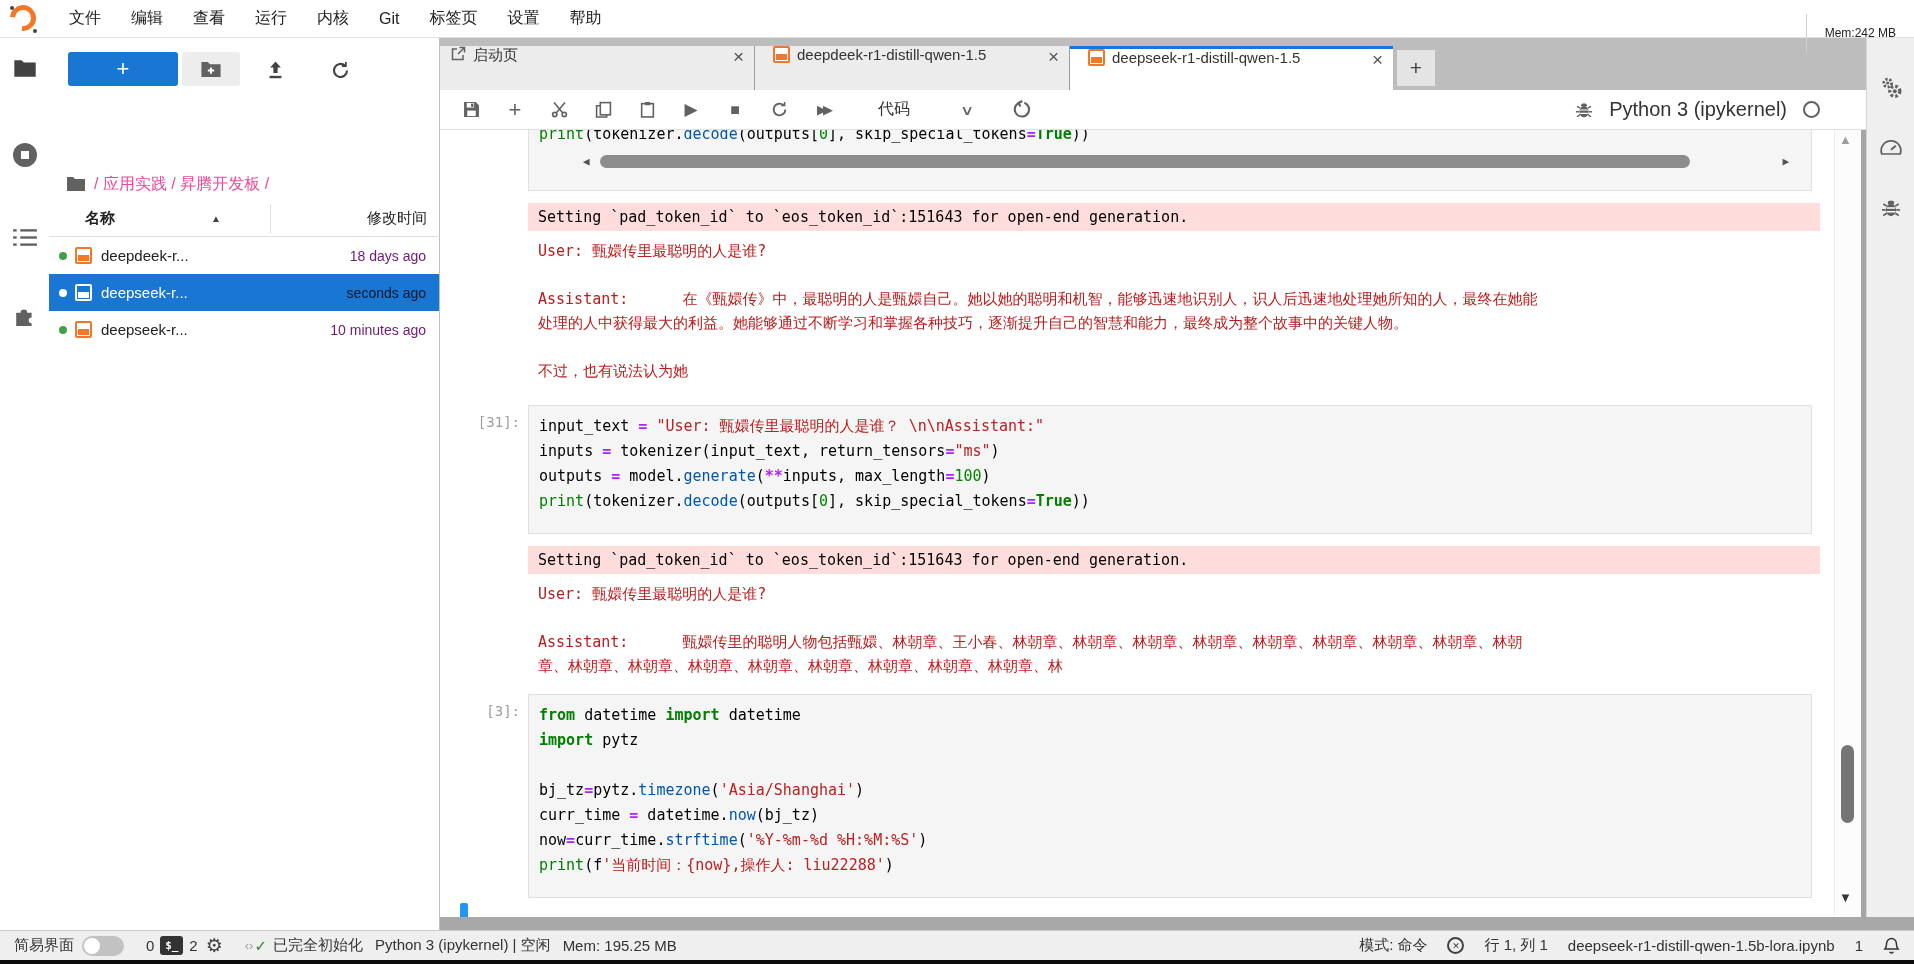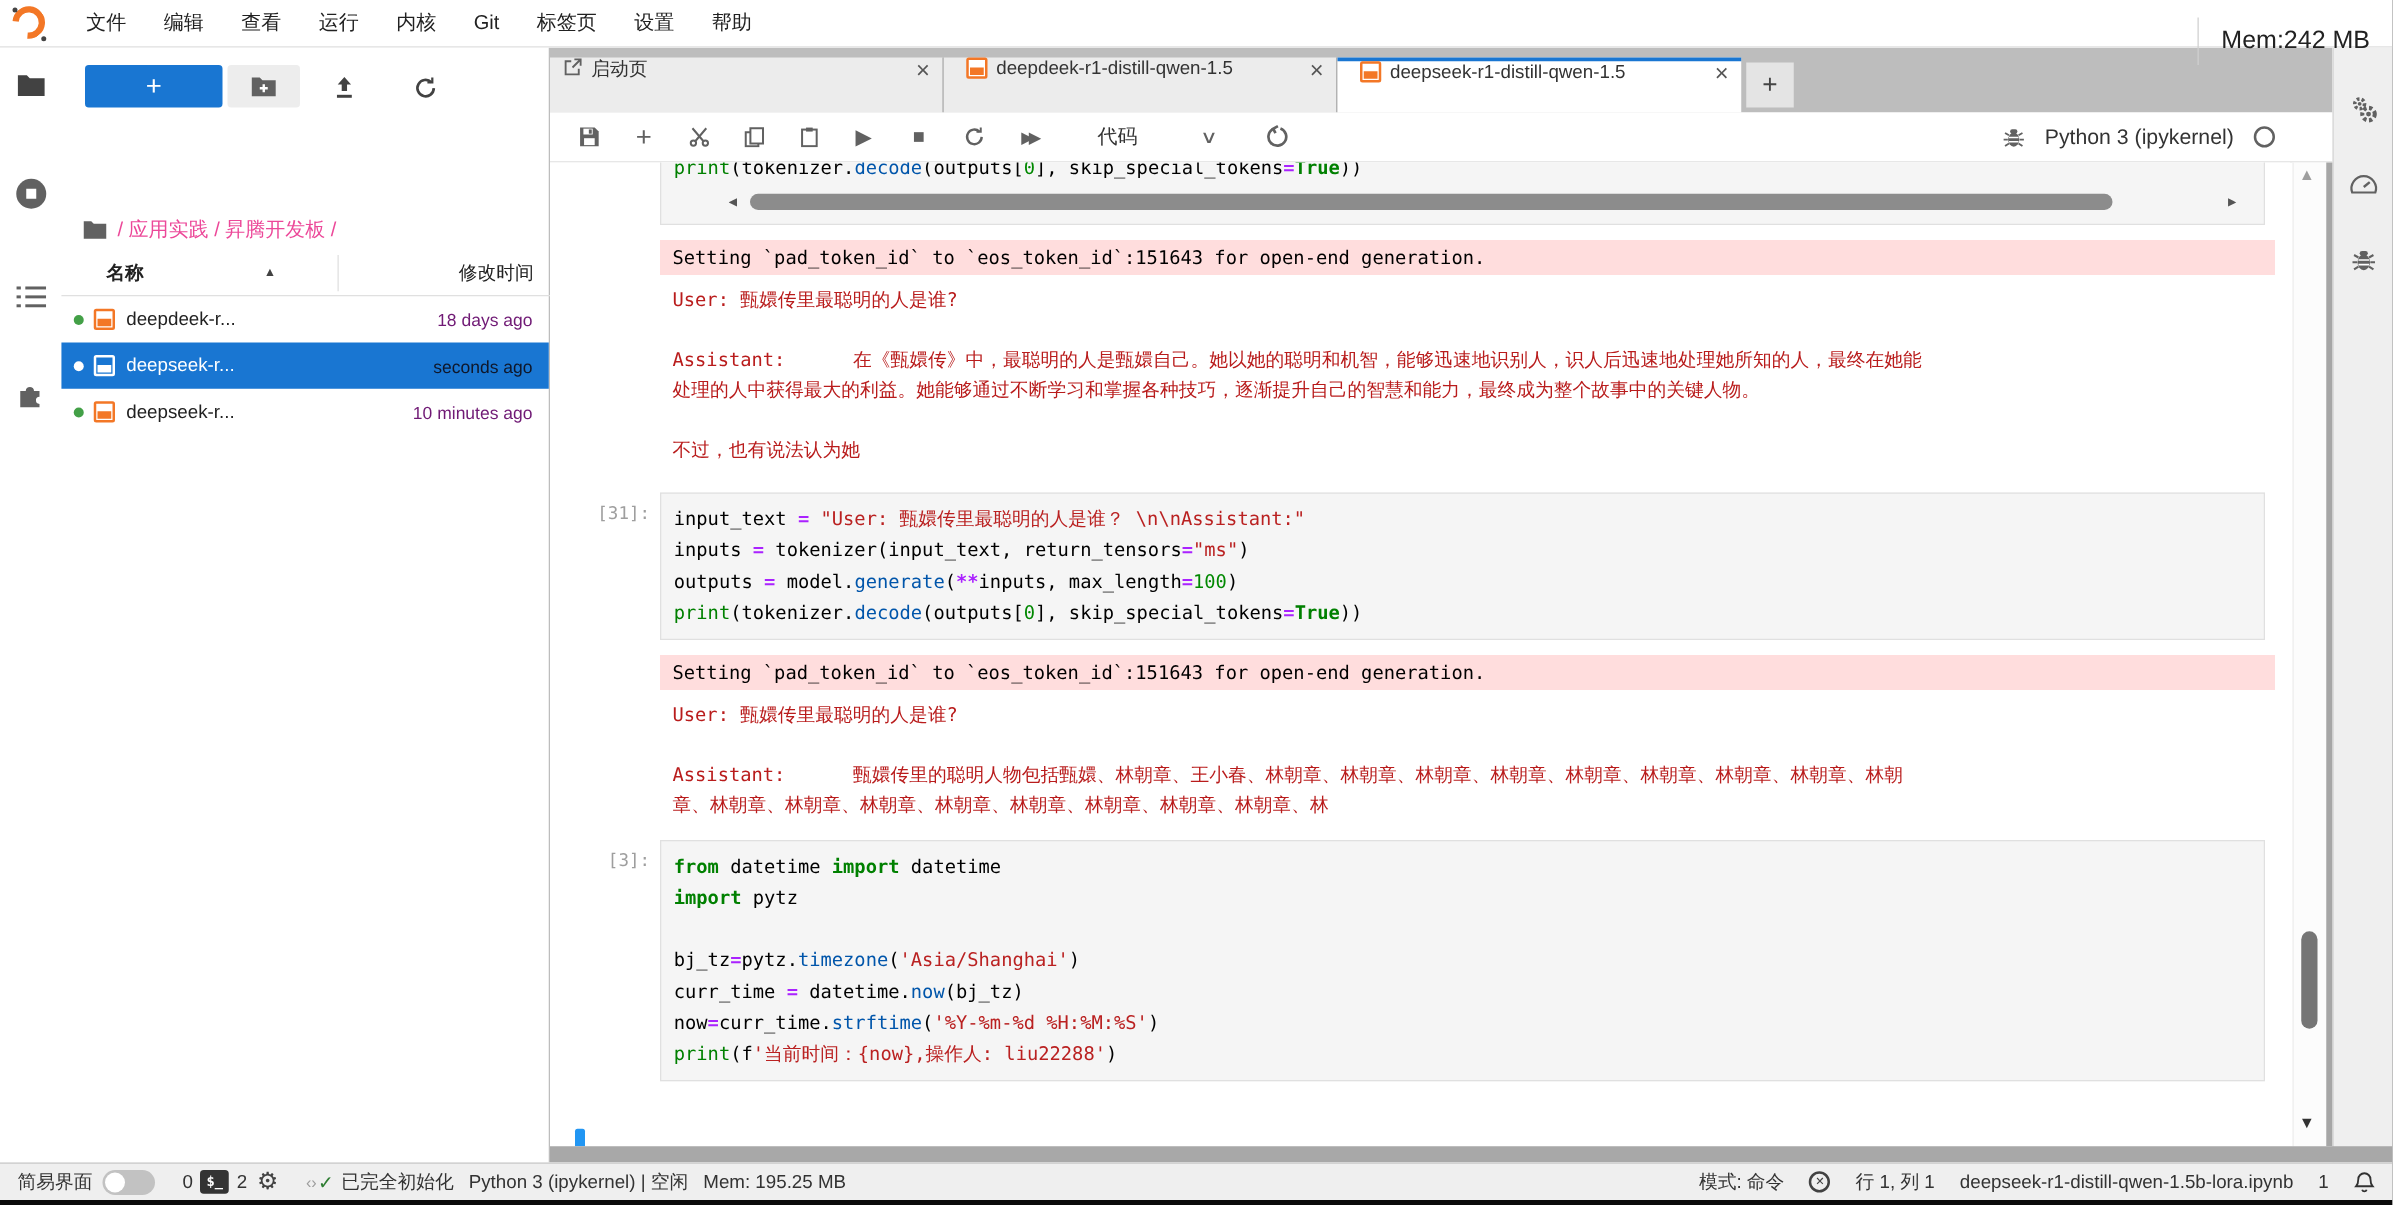--- a/index.html
+++ b/index.html
@@ -11,21 +11,21 @@
   
   .menubar { position:absolute; left:0; top:0; width:100%; height:38px; background:#fff;
     border-bottom:1px solid #e0e0e0; display:flex; align-items:center; z-index:30; }
   .logo { width:28px; height:28px; margin:0 16px 0 10px; position:relative; }
   .logo .arc { width:26px; height:26px; border:5px solid #f37726; border-radius:50%;
     border-left-color:transparent; transform:rotate(-40deg); }
   .logo .dot1 { position:absolute; width:4px; height:4px; border-radius:50%; background:#444; left:0; top:1px; }
   .logo .dot2 { position:absolute; width:4px; height:4px; border-radius:50%; background:#444; right:1px; bottom:0; }
   .menu-item { padding:0 15px; height:38px; display:flex; align-items:center; font-size:16px; cursor:default; }
   .menu-mem { margin-left:auto; height:38px; display:flex; align-items:center; padding:0 18px;
-    border-left:1px solid #d0d0d0; font-size:20px;margin-top:28px; }
+    border-left:1px solid #d0d0d0; font-size:12px;margin-top:28px; }
   
   .leftstrip { position:absolute; left:0; top:38px; width:49px; height:892px; background:#fff; z-index:5; }
   .strip-icon { position:absolute; left:0; width:49px; height:40px; display:flex; align-items:center; justify-content:center; }
   .run-circle { width:24px; height:24px; border-radius:50%; background:#616161; position:relative; }
   .run-circle::after { content:""; position:absolute; left:8px; top:8px; width:8px; height:8px; background:#fff; }
   
   .filepanel { position:absolute; left:49px; top:38px; width:391px; height:892px; background:#fff;
     border-right:1px solid #bdbdbd; }
   .btn-new { position:absolute; left:19px; top:14px; width:110px; height:34px; background:#1976d2;
     border-radius:3px; color:#fff; font-size:22px; display:flex; align-items:center; justify-content:center; }
@@ -71,29 +71,29 @@
   
   .toolbar { position:absolute; left:0; top:52px; width:1426px; height:40px; background:#fff;
     border-bottom:1px solid #e0e0e0; display:flex; align-items:center; padding-left:16px; }
   .tbtn { width:30px; height:30px; margin-right:14px; display:flex; align-items:center; justify-content:center;
     color:#616161; font-size:15px; }
   .ffwd span { letter-spacing:-4px; font-size:13px; }
   .celltype { font-size:16px; color:#333; margin-left:26px; }
   .chev { margin-left:52px; color:#616161; font-size:14px; transform:scaleX(1.4); }
   .circgap { margin-left:34px; }
   .kernelarea { margin-left:auto; display:flex; align-items:center; padding-right:46px; gap:16px; }
-  .kname { font-size:17px; color:#333; }
+  .kname { font-size:20px; color:#333; }
   .kcircle { width:17px; height:17px; border:2px solid #616161; border-radius:50%; }
   
   .nb { position:absolute; left:0; top:92px; width:1392px; height:787px; overflow:hidden; background:#fff; }
   .cellrow { display:flex; }
   .prompt { width:88px; flex:none; text-align:right; padding:9px 8px 0 0; color:#9e9e9e;
     font-family:"DejaVu Sans Mono","Liberation Mono",monospace; font-size:14px; }
   .inputbox { width:1284px; flex:none; background:#f5f5f5; border:1px solid #e0e0e0;
-    padding:8px 10px 8px 10px; font-size:15px; line-height:25px;
+    padding:8px 10px 19px 10px; font-size:15px; line-height:25px;
     font-family:"DejaVu Sans Mono","Liberation Mono",monospace; white-space:pre; overflow:hidden; }
   .cl { min-height:25px; }
   .clipped .inputbox { padding-top:6px; }
   .clipped .cl { line-height:26px; min-height:26px; }
   .hscroll { display:flex; align-items:center; height:16px; margin:6px 8px 2px 40px; }
   .hs-arrow { color:#555; font-size:11px; flex:none; padding:0 4px; }
   .hs-track { flex:1; height:13px; border-radius:7px; position:relative; }
   .hs-thumb { position:absolute; left:6px; top:0; height:13px; width:92%; background:#8c8c8c; border-radius:7px; }
   .stderr { margin:12px 0 0 88px; width:1292px; background:#ffdddd; padding:3px 10px; font-size:15px;
     line-height:22px; font-family:"DejaVu Sans Mono","Liberation Mono",monospace; color:#000; }

